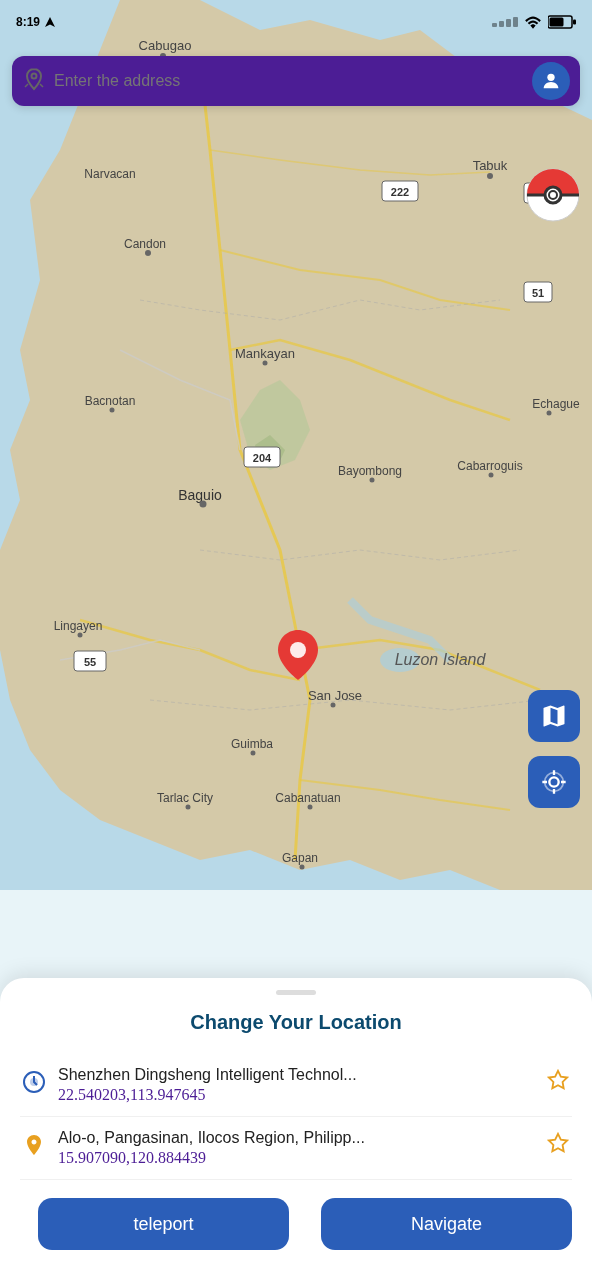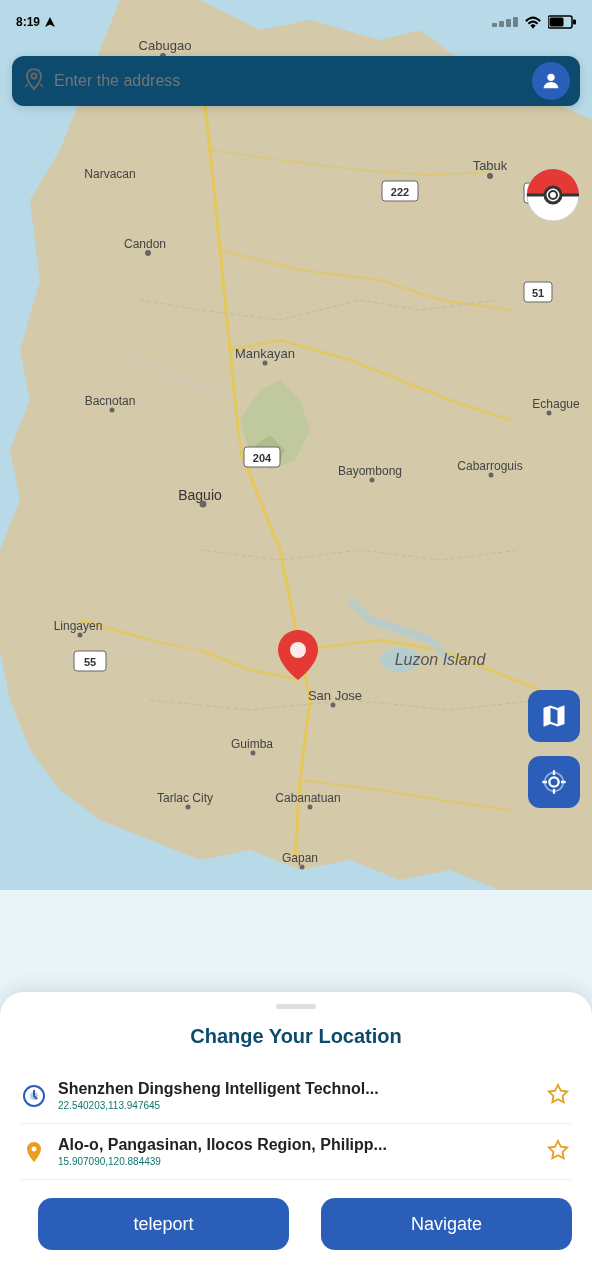--- a/index.html
+++ b/index.html
@@ -54,21 +54,21 @@
     .signal-dots span:nth-child(3) { height: 8px; }
     .signal-dots span:nth-child(4) { height: 10px; }
 
     
     .search-bar {
       position: absolute;
       top: 56px;
       left: 12px;
       right: 12px;
       height: 50px;
-      background: #0c4a6e;
+      background: #4c1d95;
       border-radius: 12px;
       display: flex;
       align-items: center;
       padding: 0 10px;
       z-index: 100;
       box-shadow: 0 2px 8px rgba(0,0,0,0.15);
       gap: 8px;
     }
     .search-location-icon {
       color: #666;
@@ -190,27 +190,28 @@
       display: flex;
       align-items: center;
       justify-content: center;
       margin-top: 2px;
     }
     .loc-info {
       flex: 1;
     }
     .loc-name {
       font-size: 16px;
-      font-weight: 700;
+      font-weight: 400;
       color: #222;
       margin-bottom: 2px;
     }
     .loc-coords {
-      font-size: 10px;
-      color: #0f766e;
+      font-size: 16px;
+      color: #4c1d95;
+      font-family: Liberation Serif, serif;
     }
     .star-btn {
       width: 28px;
       height: 28px;
       display: flex;
       align-items: center;
       justify-content: center;
       cursor: pointer;
       flex-shrink: 0;
     }

